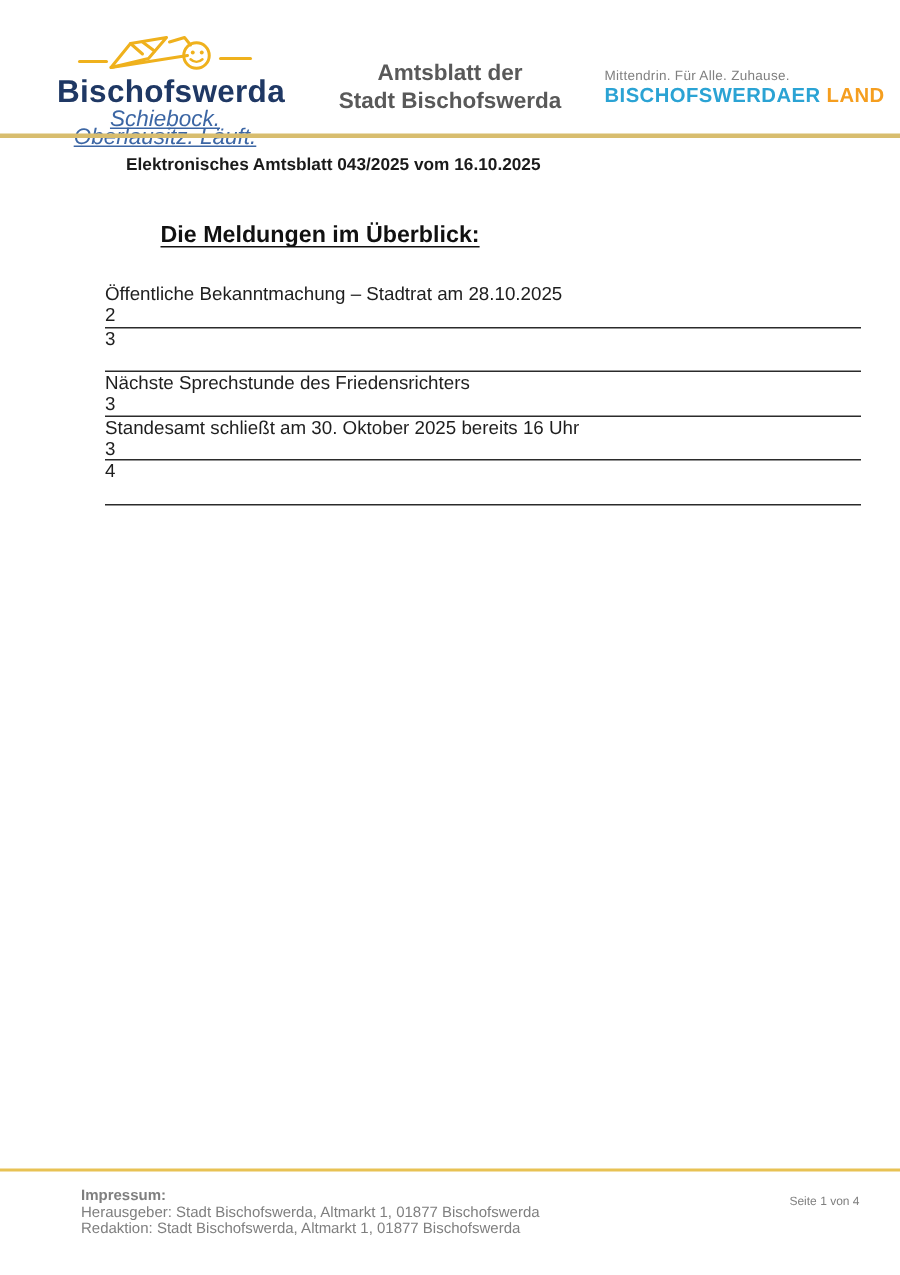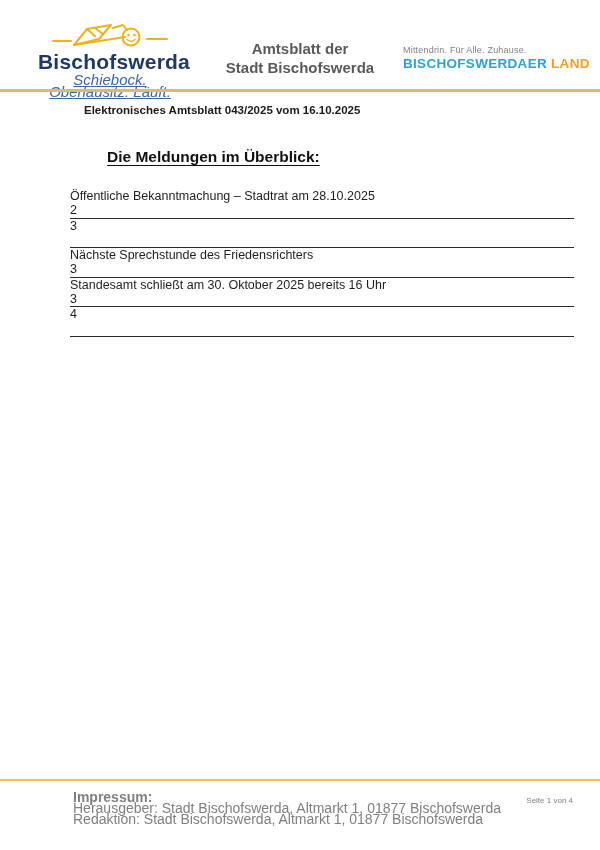--- a/index.html
+++ b/index.html
@@ -122,22 +122,22 @@
 
   
   .footer-rule {
     position: absolute;
     left: 0; top: 779px;
     width: 600px; height: 2px;
     background: #e8c254;
   }
   .impressum {
     position: absolute;
-    left: 73px; top: 792px;
-    font-size: 14px;
+    left: 54px; top: 792px;
+    font-size: 10px;
     color: #7f7f7f;
     line-height: 11px;
   }
   .impressum .label { font-weight: bold; }
   .page-indicator {
     position: absolute;
     right: 27px; top: 796px;
     font-size: 8px;
     color: #7f7f7f;
     text-align: right;

